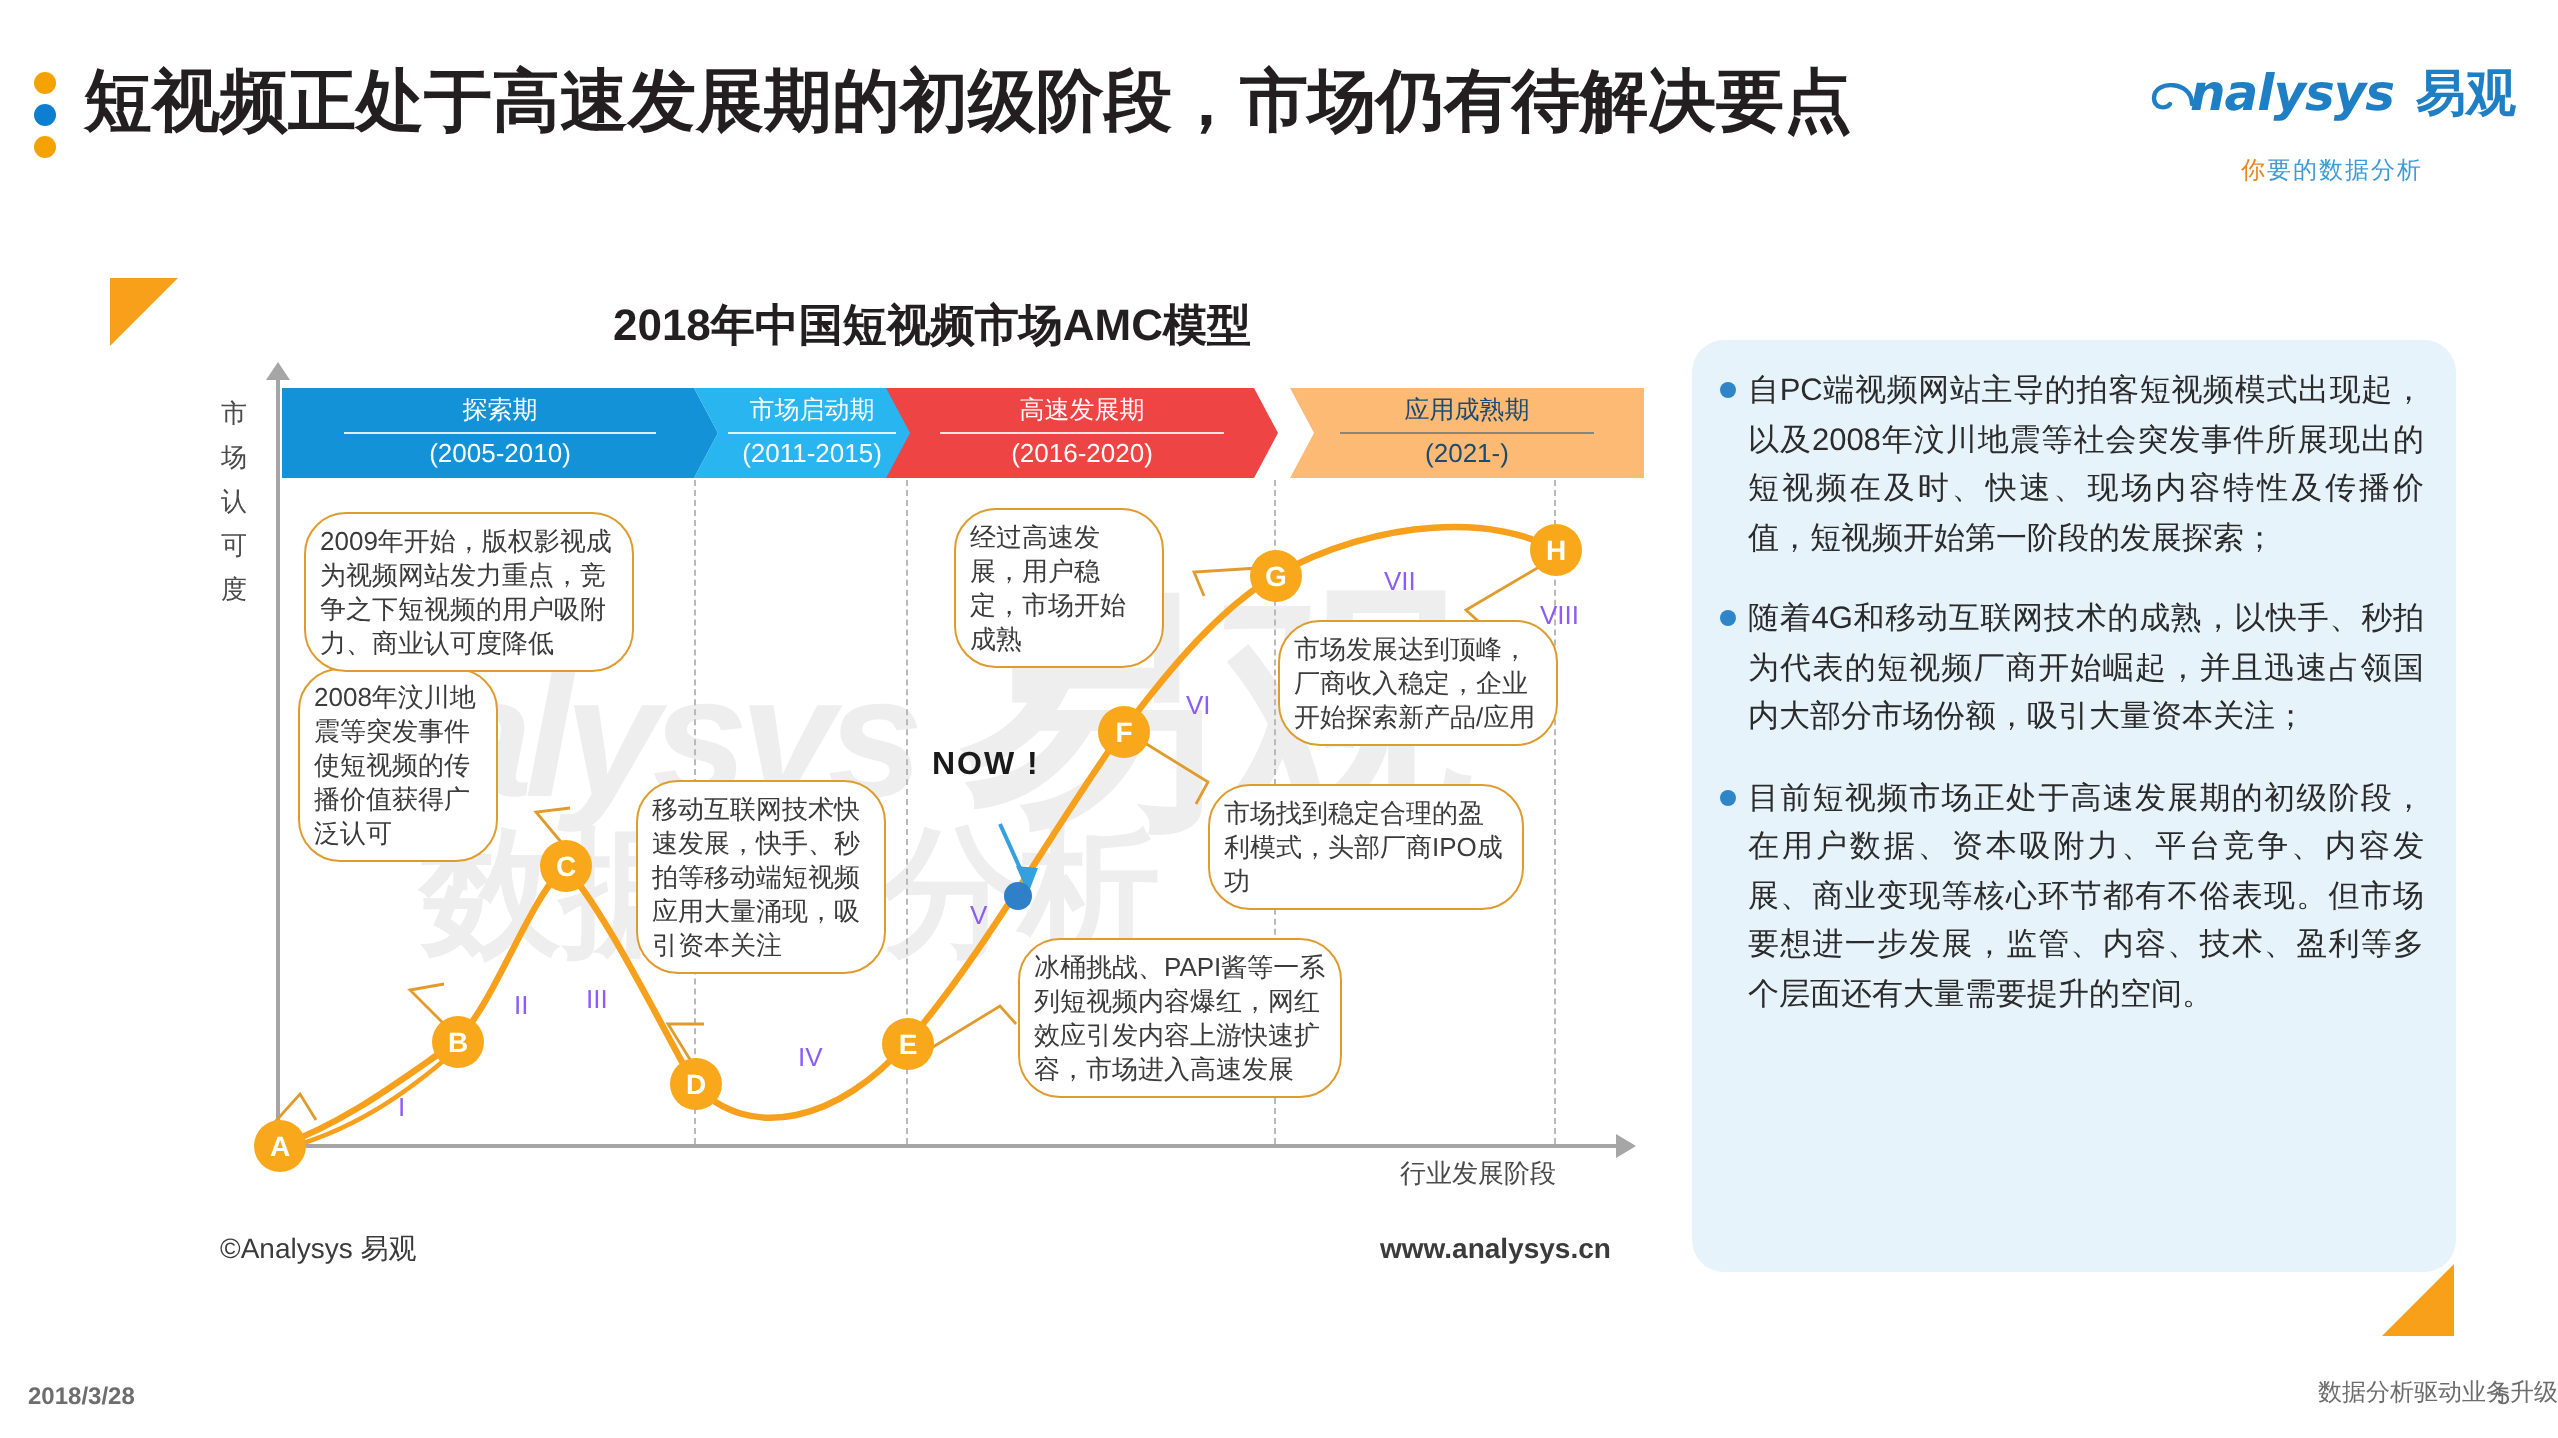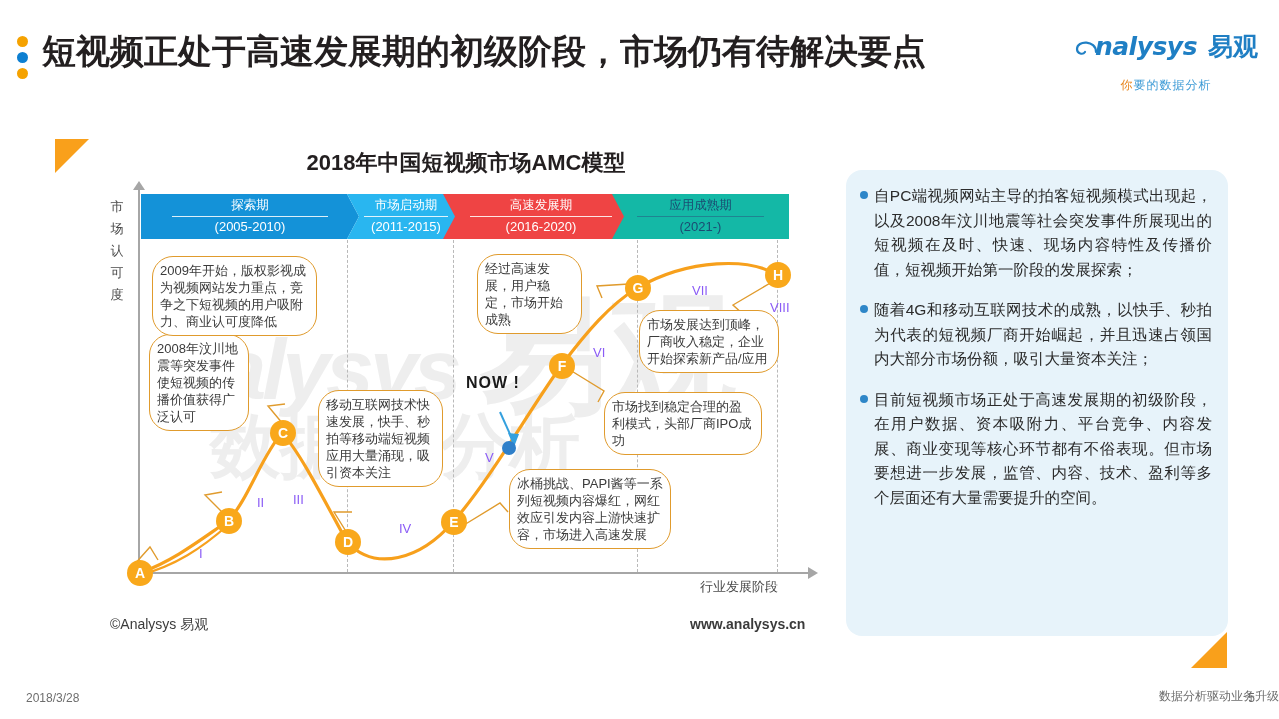--- a/index.html
+++ b/index.html
@@ -95,21 +95,21 @@
   
   .rpanel{position:absolute;left:846px;top:170px;width:382px;height:466px;
     background:#E7F3FA;border-radius:16px;padding:14px 16px 14px 14px;box-sizing:border-box;}
   .rli{display:flex;margin-bottom:16px;}
   .rli .bul{flex:0 0 14px;margin-top:7px;}
   .rli .bul i{display:block;width:8px;height:8px;border-radius:50%;background:#2E86C8;}
   .rli .txt{font-size:15.5px;line-height:24.5px;color:#2b2b2b;text-align:justify;}
 
   
   .ft{position:absolute;bottom:14px;font-size:12px;color:#6d6d6d;}
-  .ft-l{left:26px;}
+  .ft-l{left:14px;font-weight:bold;}
   .ft-c{left:0;width:1279px;text-align:right;}
   .ft-r{right:24px;}
 </style>
 </head>
 <body>
 
 <div id="slide">
 
   <div class="hdr-dots">
     <i class="d-or"></i>
@@ -169,21 +169,21 @@
     <div class="ph" id="ph1" style="left: 206px; width: 118px; background: rgb(41, 182, 240); clip-path: polygon(0px 0px, calc(100% - 12px) 0px, 100% 50%, calc(100% - 12px) 100%, 0px 100%, 12px 50%); text-align: center;">
       <div class="pn">市场启动期</div>
       <div class="rule"></div>
       <div class="pd">(2011-2015)</div>
     </div>
     <div class="ph" id="ph2" style="left: 302px; width: 196px; background: #ef4444; clip-path: polygon(0px 0px, calc(100% - 12px) 0px, 100% 50%, calc(100% - 12px) 100%, 0px 100%, 12px 50%);">
       <div class="pn">高速发展期</div>
       <div class="rule"></div>
       <div class="pd">(2016-2020)</div>
     </div>
-    <div class="ph last" id="ph3" style="left: 471px; width: 177px; background: #14b8a6; clip-path: polygon(0px 0px, 100% 0px, 100% 100%, 0px 100%, 12px 50%);">
+    <div class="ph last" id="ph3" style="left: 504px; width: 177px; background: #fdba74; clip-path: polygon(0px 0px, 100% 0px, 100% 100%, 0px 100%, 12px 50%);">
       <div class="pn">应用成熟期</div>
       <div class="rule"></div>
       <div class="pd">(2021-)</div>
     </div>
   </div>
 
   <div class="vdash" style="left:347px"></div>
   <div class="vdash" style="left:453px"></div>
   <div class="vdash" style="left:637px"></div>
   <div class="vdash" style="left:777px"></div>

